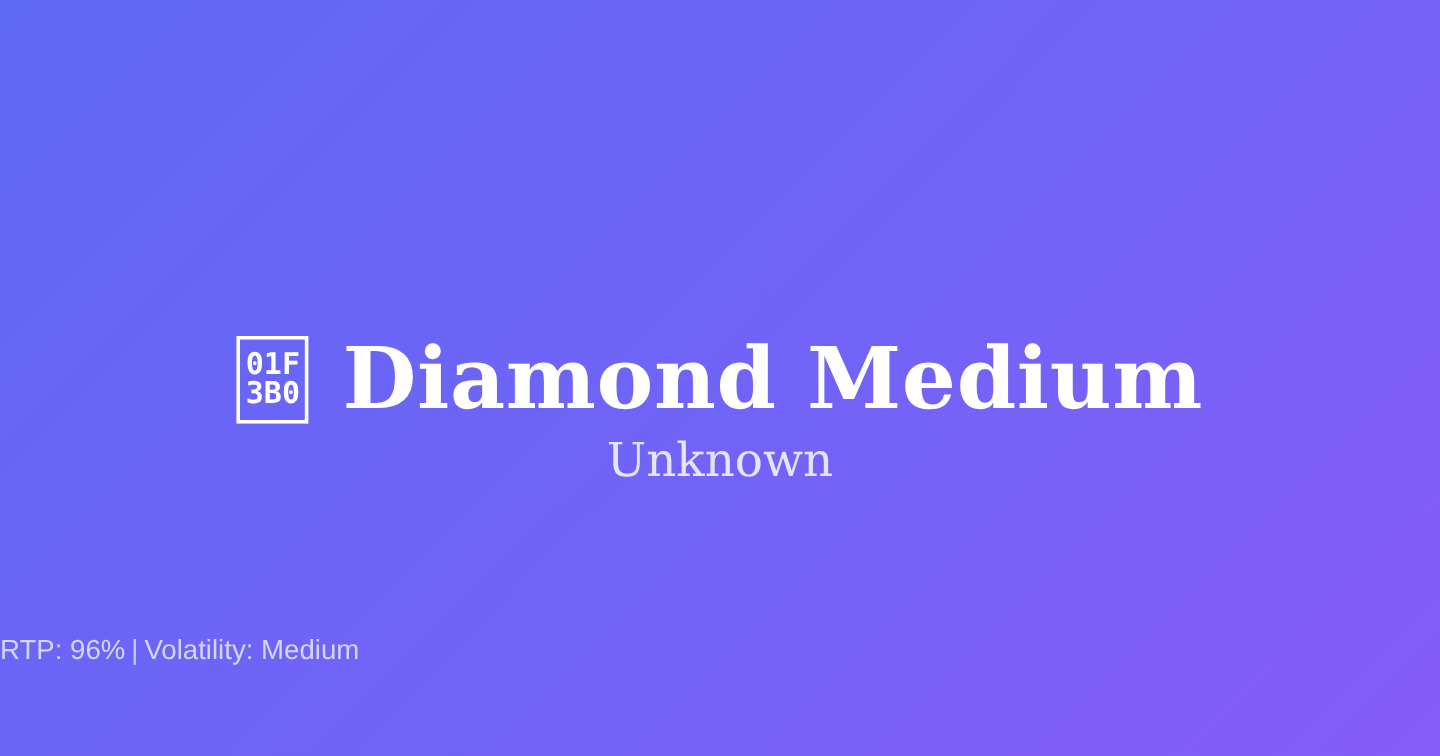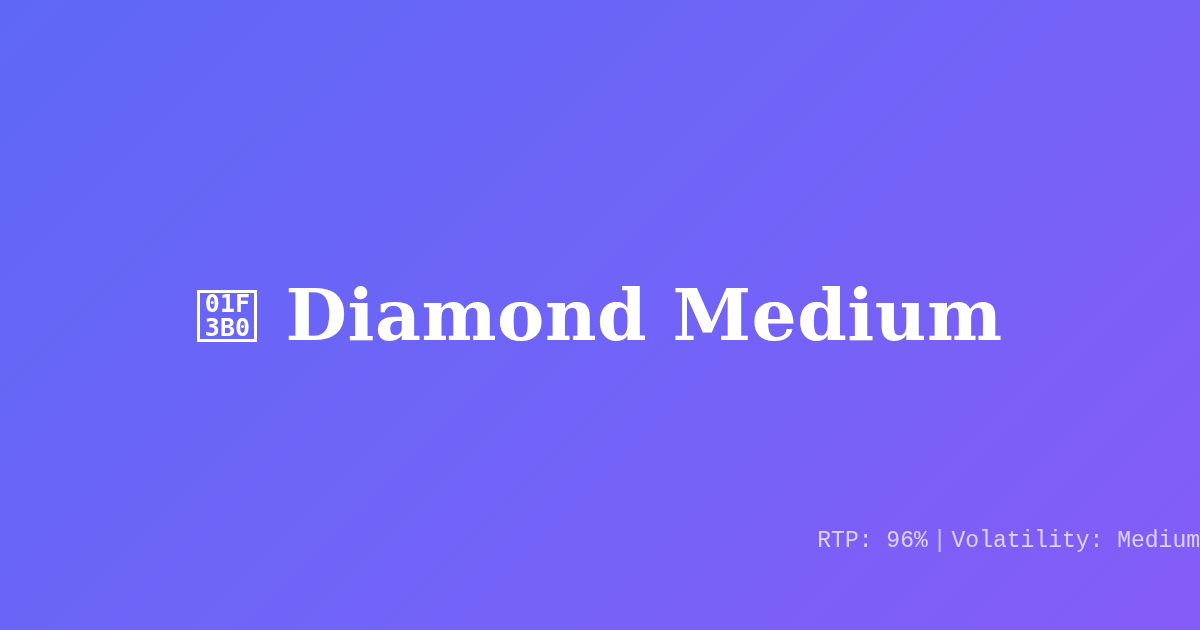--- a/index.html
+++ b/index.html
@@ -38,21 +38,21 @@
     align-items: center;
     justify-content: center;
     gap: 28px;
     line-height: 1;
   }
 
   
   .tofu {
     position: relative;
     width: 60px;
-    height: 52px;
+    height: 73px;
     box-sizing: border-box;
     border: 3px solid #ffffff;
     display: flex;
     flex-direction: column;
     align-items: center;
     justify-content: center;
     flex: 0 0 auto;
     margin-top: 2px;
   }
 
@@ -90,22 +90,22 @@
     color: rgba(255, 255, 255, 0.82);
     white-space: nowrap;
   }
 
   
   .meta {
     position: absolute;
     top: 528px;
     left: 0;
     right: 0;
-    text-align: right;
-    font-family: Liberation Mono, monospace;
+    text-align: left;
+    font-family: Liberation Sans, sans-serif;
     font-weight: 400;
     font-size: 23px;
     line-height: 1.2;
     color: rgba(255, 255, 255, 0.72);
     white-space: nowrap;
   }
 
   .meta-sep {
     padding: 0 5px;
     color: rgba(255, 255, 255, 0.62);
@@ -119,18 +119,19 @@
   <div class="title-row">
 
     <span class="tofu">
       <span class="tofu-line">01F</span>
       <span class="tofu-line">3B0</span>
     </span>
 
     <h1 class="game-title">Diamond Medium</h1>
   </div>
 
+  <div class="provider">Unknown</div>
 
   <div class="meta">
     <span>RTP: 96%</span><span class="meta-sep">|</span><span>Volatility: Medium</span>
   </div>
 
 </div>
 
 </body></html>

